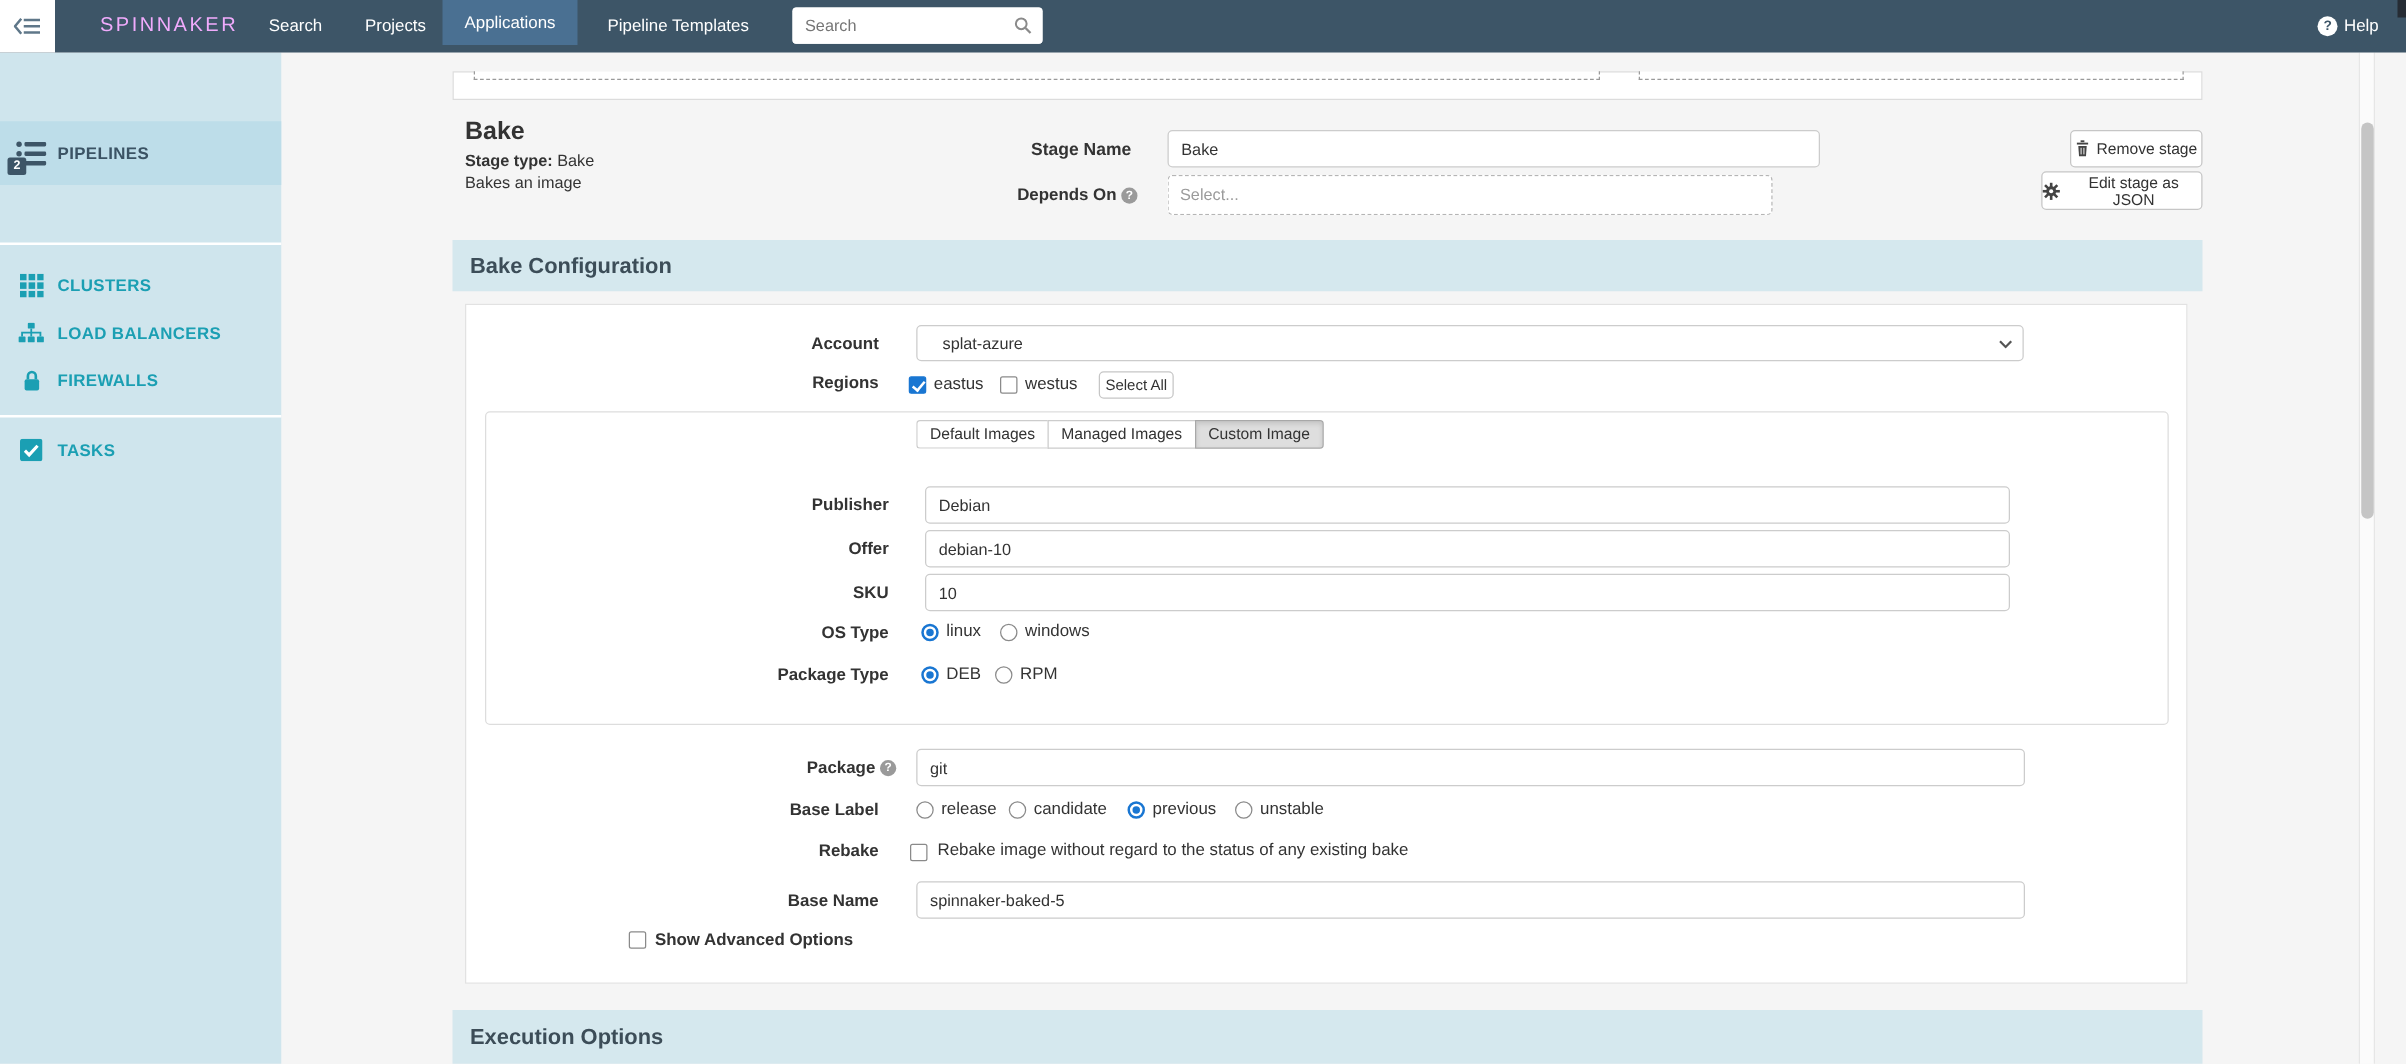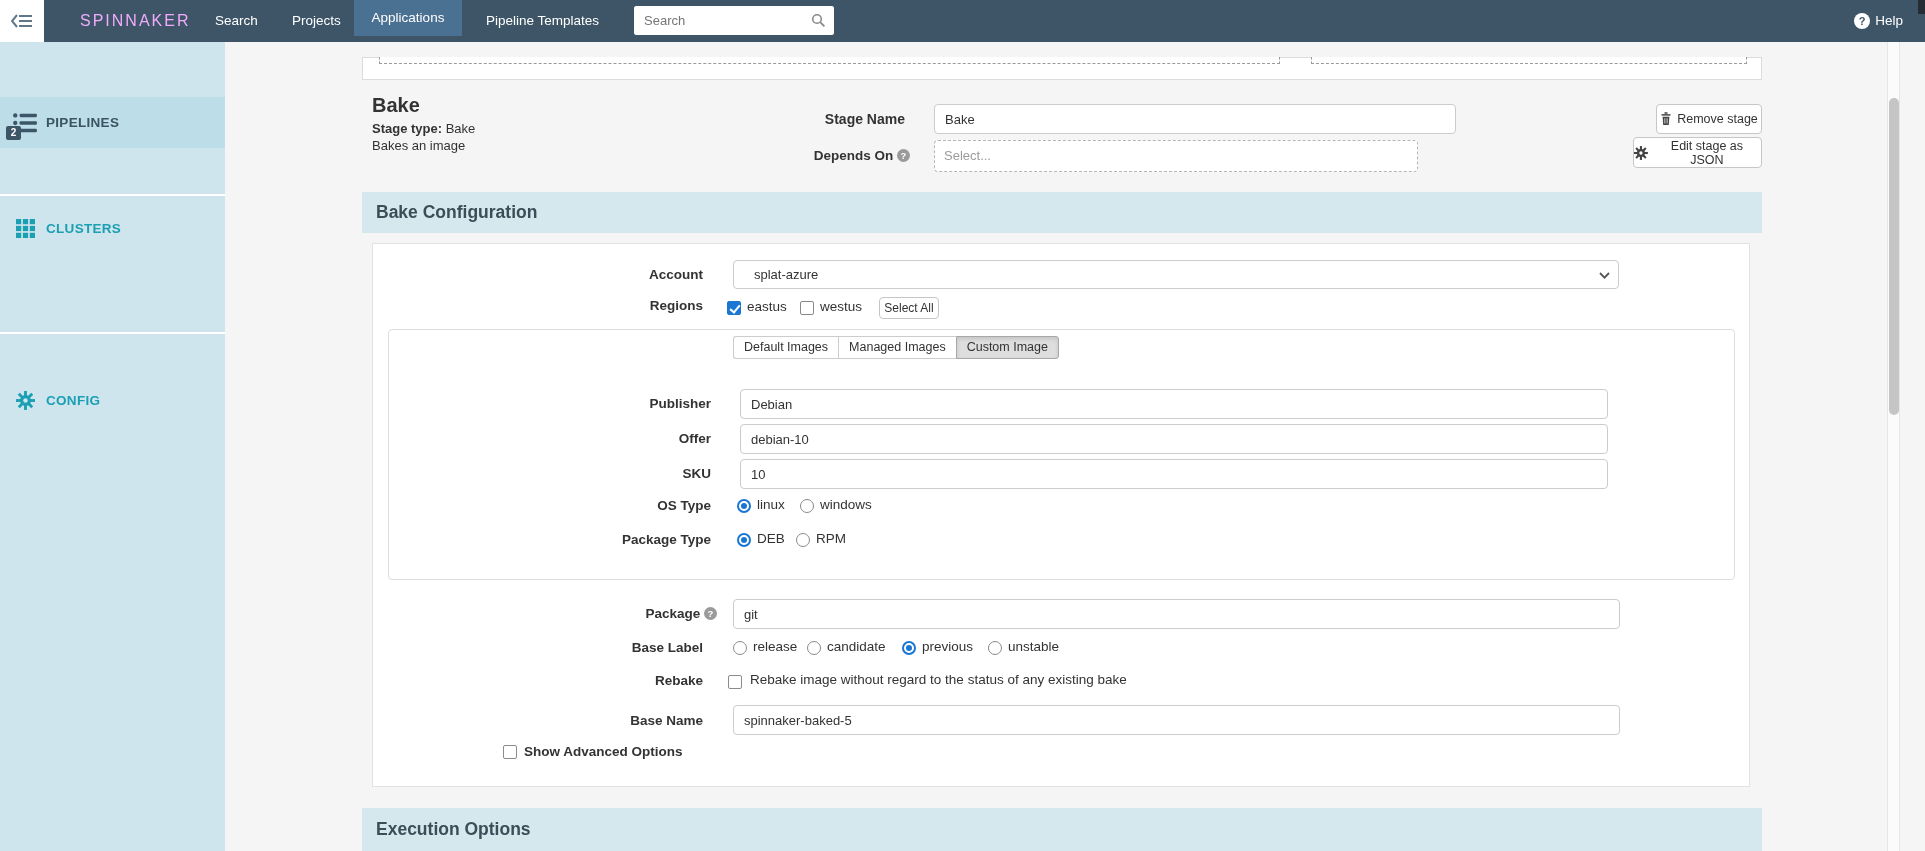--- a/index.html
+++ b/index.html
@@ -169,40 +169,57 @@
             <rect x="11.6" y="5.8" width="4.4" height="4.4"></rect>
           <rect x="0" y="11.6" width="4.4" height="4.4"></rect>
             <rect x="5.8" y="11.6" width="4.4" height="4.4"></rect>
             <rect x="11.6" y="11.6" width="4.4" height="4.4"></rect>
         </g>
       </svg>
     </span>
     <span class="lbl">CLUSTERS</span>
   </div>
 
-
+  <div class="side-row teal" style="top:205px; height:38px;">
+    <span class="ic">
+      <svg width="22" height="17" viewBox="0 0 24 18">
+        <g fill="#1b9fb3">
+          <rect x="9" y="0" width="6" height="5" rx="0.8"></rect>
+          <rect x="1" y="12" width="6" height="5" rx="0.8"></rect>
+            <rect x="9" y="12" width="6" height="5" rx="0.8"></rect>
+            <rect x="17" y="12" width="6" height="5" rx="0.8"></rect>
+        </g>
+        <path d="M12 5 V8.5 M4 12 V8.5 H20 V12 M12 8.5 V12" fill="none" stroke="#1b9fb3" stroke-width="1.6"></path>
+      </svg>
+    </span>
+    <span class="lbl">LOAD BALANCERS</span>
+  </div>
+
+  <div class="side-row teal" style="top:243px; height:38px;">
+    <span class="ic">
+      <svg width="15" height="19" viewBox="0 0 14 18">
+        <path d="M4 8 V5.5 a3 3 0 0 1 6 0 V8" fill="none" stroke="#1b9fb3" stroke-width="2"></path>
+        <rect x="1.5" y="8" width="11" height="8.5" rx="1.5" fill="#1b9fb3"></rect>
+      </svg>
+    </span>
+    <span class="lbl">FIREWALLS</span>
+  </div>
 
   <div class="divider" style="top:290px;"></div>
 
-
-  <div class="side-row teal" style="top:338px; height:40px;">
-    <span class="ic">
-      <svg width="19" height="19" viewBox="0 0 16 16">
-        <g fill="#1b9fb3">
-          <rect x="6.8" y="0" width="2.4" height="16"></rect>
-          <rect x="6.8" y="0" width="2.4" height="16" transform="rotate(45 8 8)"></rect>
-          <rect x="6.8" y="0" width="2.4" height="16" transform="rotate(90 8 8)"></rect>
-          <rect x="6.8" y="0" width="2.4" height="16" transform="rotate(135 8 8)"></rect>
-        </g>
-        <circle cx="8" cy="8" r="4.6" fill="#1b9fb3"></circle>
-        <circle cx="8" cy="8" r="1.9" fill="#cfe5ed"></circle>
+  <div class="side-row teal" style="top:298px; height:40px;">
+    <span class="ic">
+      <svg width="18" height="18" viewBox="0 0 16 16">
+        <rect x="0" y="0" width="16" height="16" rx="2" fill="#1b9fb3"></rect>
+        <path d="M3.5 8.5 l3 3 l6 -6.5" fill="none" stroke="#fff" stroke-width="2.2"></path>
       </svg>
     </span>
-    <span class="lbl">CONFIG</span>
-  </div>
+    <span class="lbl">TASKS</span>
+  </div>
+
 </div>
 
 <div class="scroll-track">
   <div class="scroll-thumb"></div>
 </div>
 
 <div class="top-card">
   <div class="dash-stub" style="left:16px; width:901px;"></div>
   <div class="dash-stub" style="left:948px; width:436px;"></div>
 </div>

